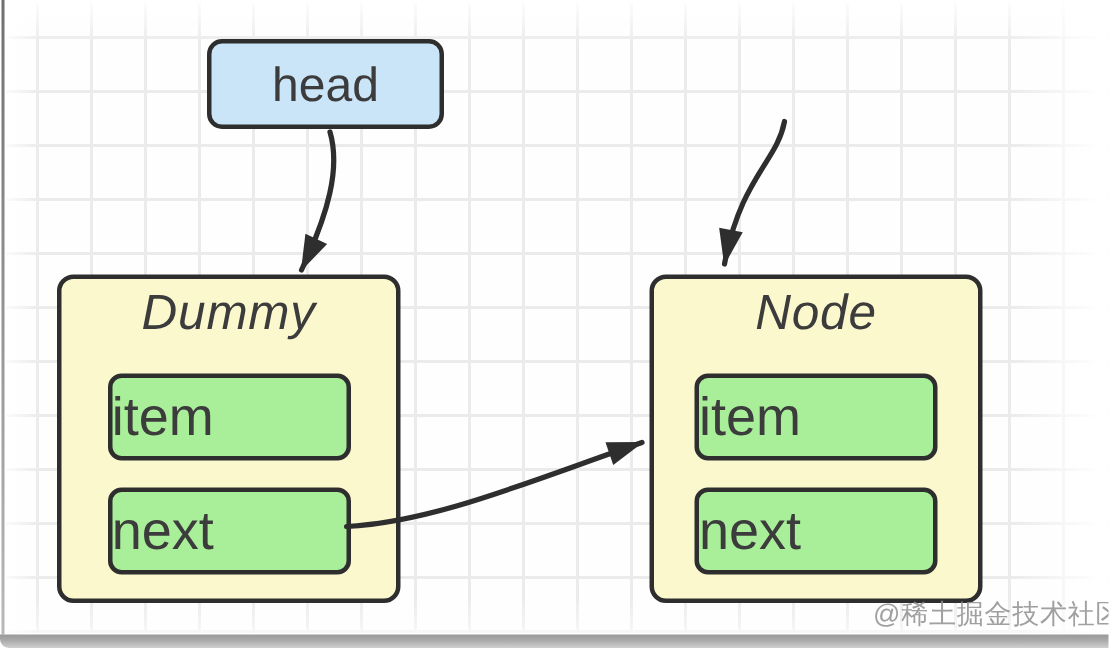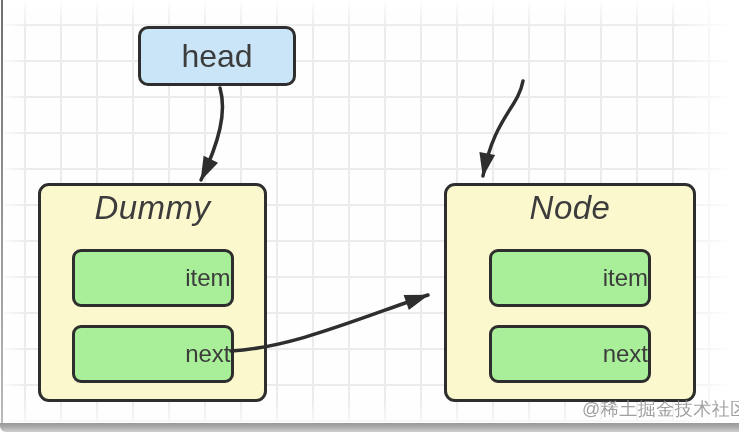--- a/index.html
+++ b/index.html
@@ -69,39 +69,39 @@
   
   .node{
     position:absolute;
     box-sizing:border-box;
     background:var(--node-fill);
     border:3px solid var(--border);
     border-radius:11px;
     top:183px;height:219px;
   }
   .node.dummy{left:38px;width:229px;}
-  .node.nodebox{left:444px;width:252px;}
+  .node.nodebox{left:433px;width:222px;}
   .node-title{
     text-align:center;
     font-size:33px;color:var(--text);
     margin-top:3px;
     letter-spacing:.5px;
     font-style:italic;
   }
   
   .field{
     position:absolute;
     box-sizing:border-box;
     left:50%;transform:translateX(-50%);
     width:162px;height:58px;
     background:var(--field-fill);
     border:3px solid var(--border);
     border-radius:9px;
-    display:flex;align-items:center;justify-content:flex-end;
-    font-size:24px;color:var(--text);
+    display:flex;align-items:center;justify-content:flex-start;
+    font-size:36px;color:var(--text);
   }
   .field.f0{top:63px;}
   .field.f1{top:139px;}
   
   svg.arrows{
     position:absolute;left:0;top:0;
     pointer-events:none;
   }
   .arrow-path{
     fill:none;

